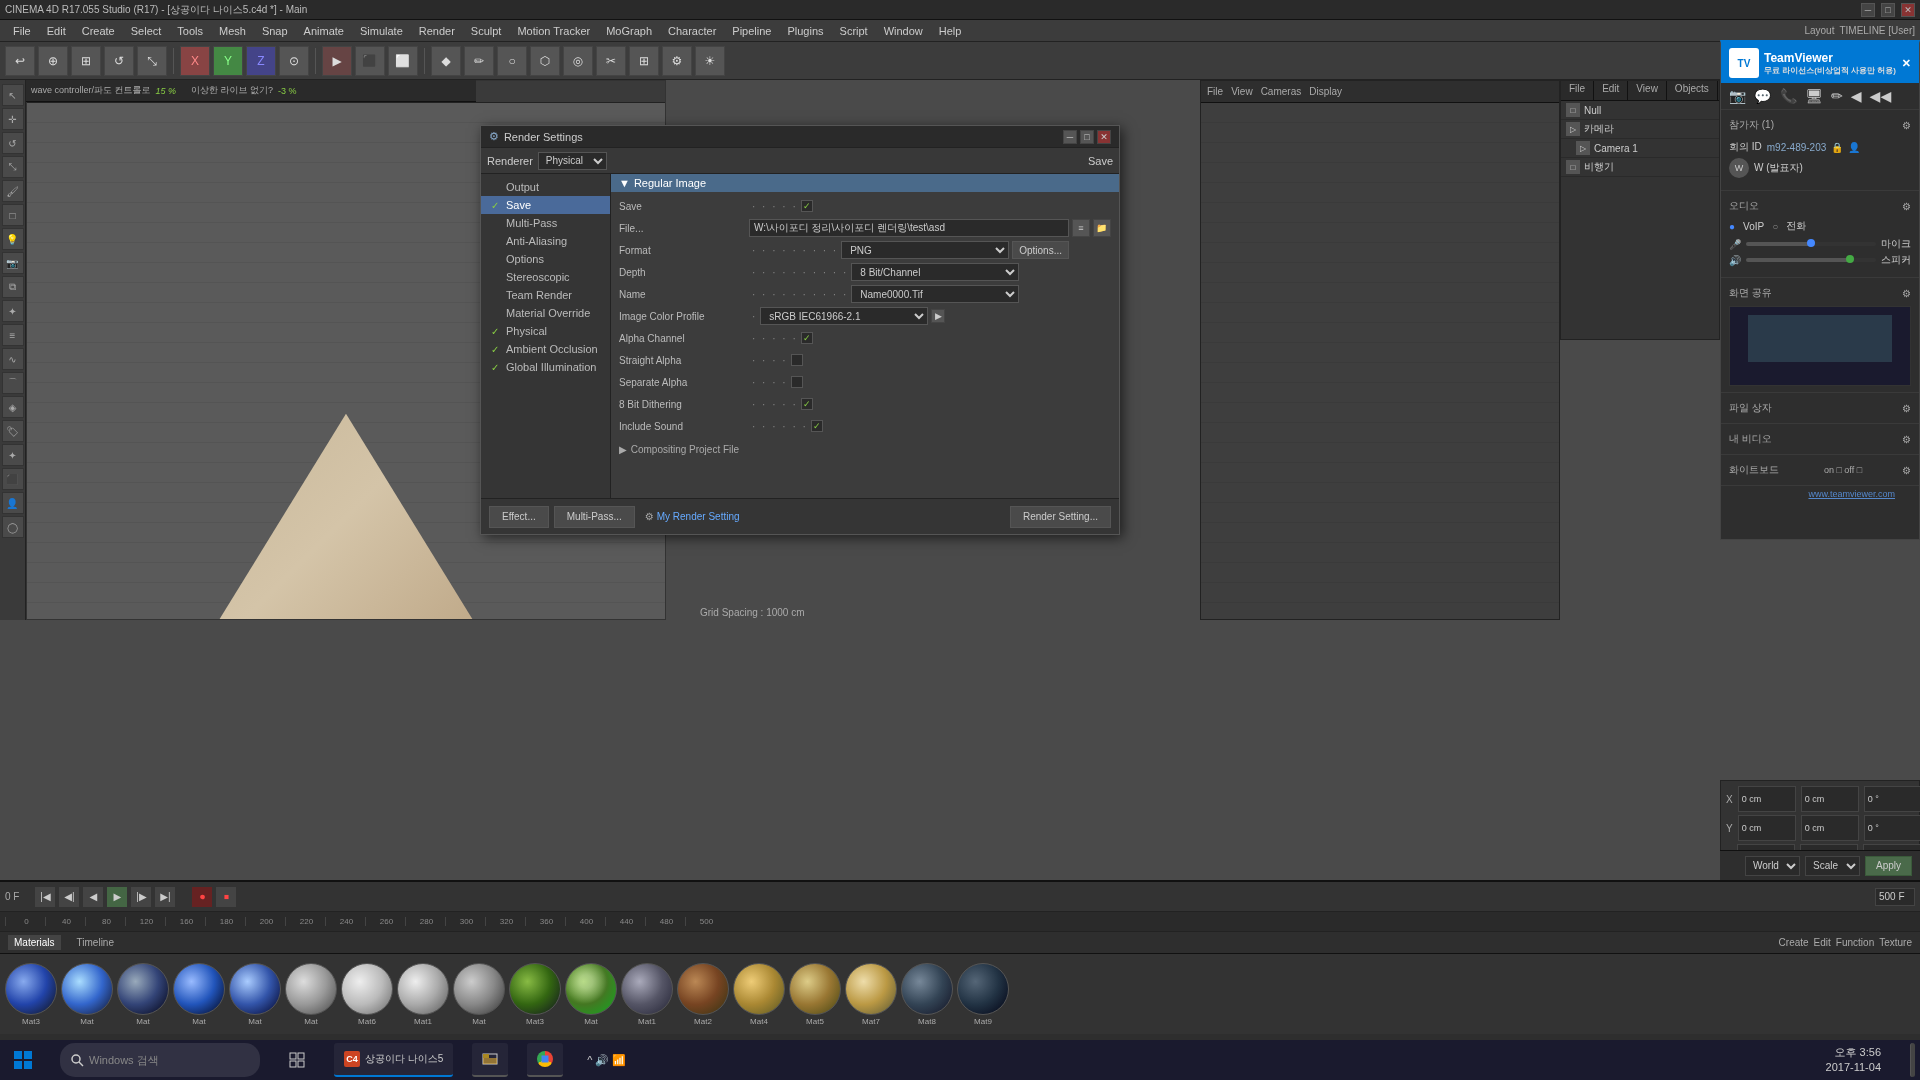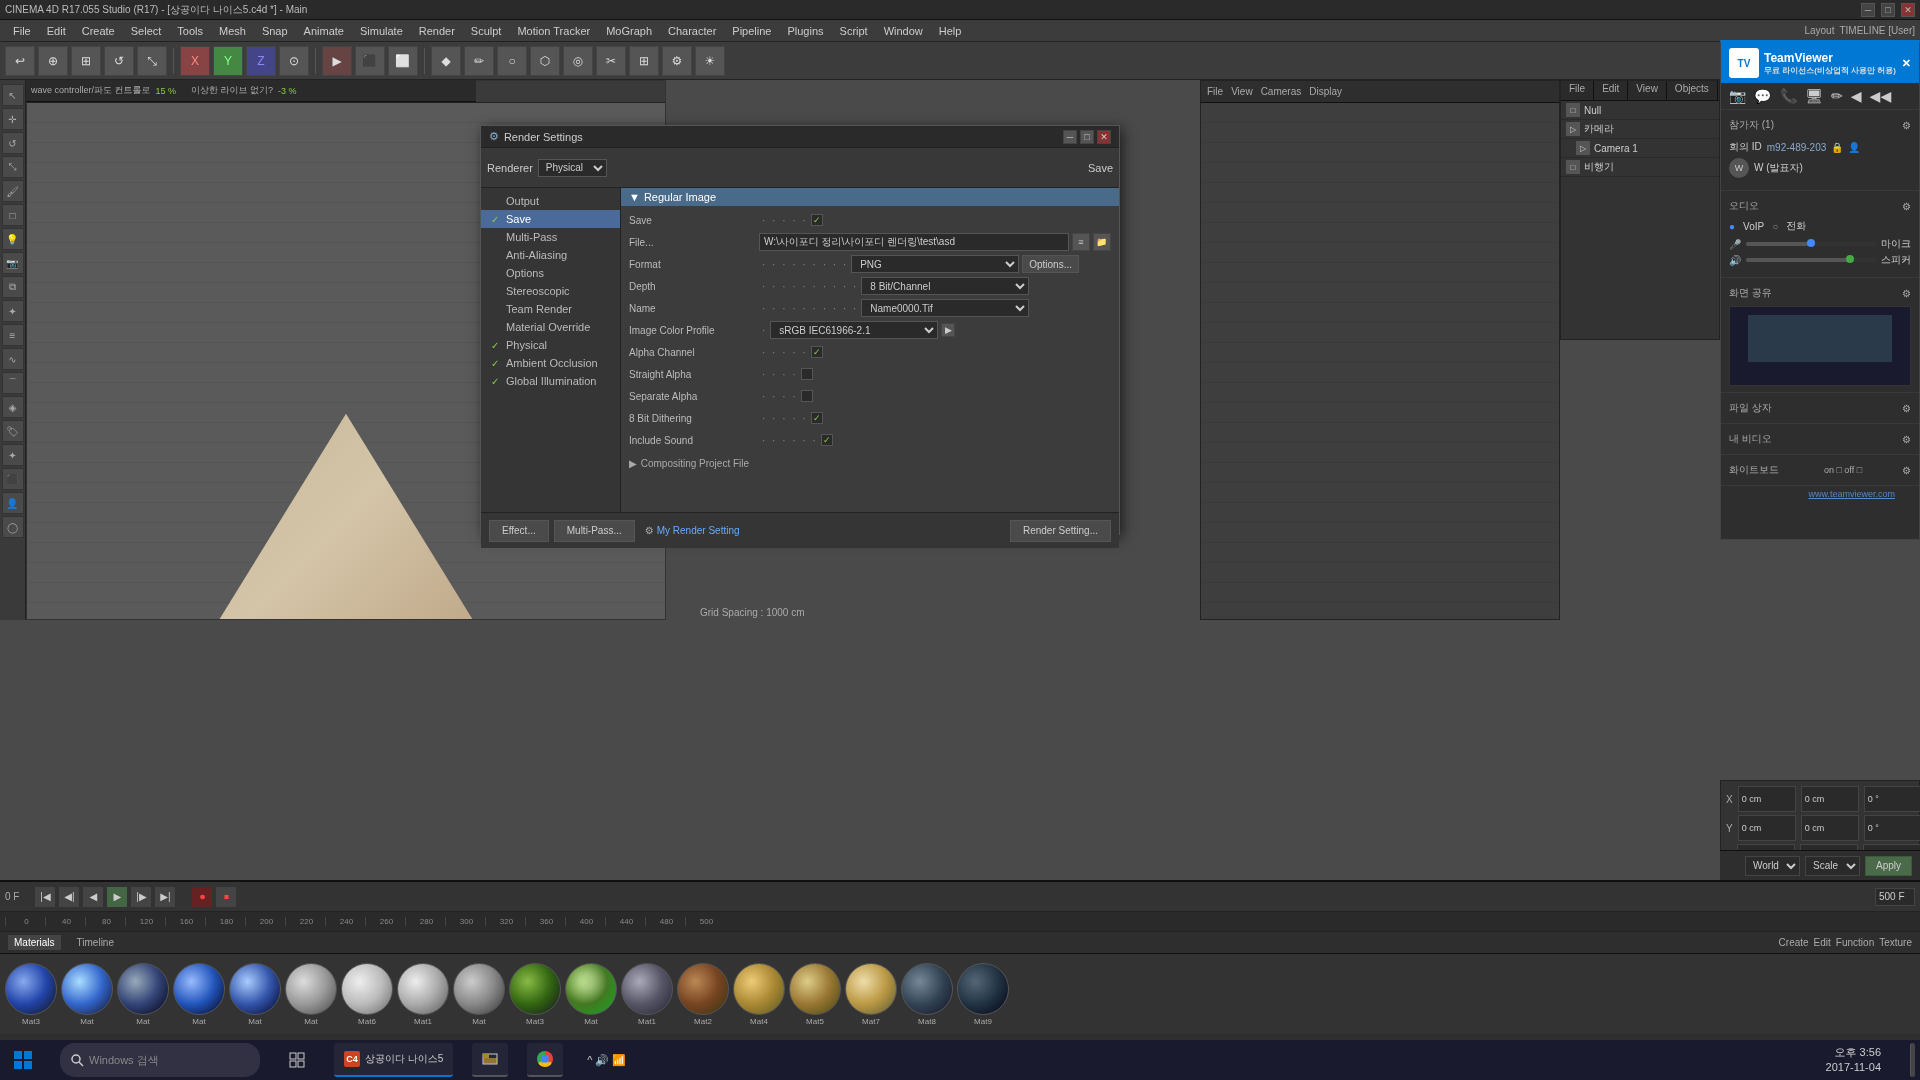--- a/index.html
+++ b/index.html
@@ -251,37 +251,37 @@
       border: 1px solid #444;
       display: flex;
       align-items: center;
       justify-content: center;
       font-size: 9px;
       cursor: pointer;
       color: #ccc;
     }
 
     #render-dialog-toolbar {
-      height: 40px;
+      height: 26px;
       background: #383838;
       display: flex;
       align-items: center;
       padding: 0 6px;
       border-bottom: 1px solid #222;
       gap: 5px;
     }
 
     #render-dialog-body {
       display: flex;
       height: calc(100% - 48px - 36px);
     }
 
     
     #render-nav {
-      width: 140px;
+      width: 130px;
       background: #353535;
       border-right: 1px solid #222;
       padding: 4px 0;
       overflow-y: auto;
     }
     .render-nav-item {
       padding: 3px 10px;
       font-size: 11px;
       color: #bbb;
       cursor: pointer;
@@ -807,21 +807,21 @@
     <span>Filter</span>
     <span>Panel</span>
   </div>
   <div id="viewport-grid">
     
   </div>
 </div>
 
 <div id="wave-bar">
   <span>wave controller/파도 컨트롤로</span>
-  <span style="color:#88cc44;">15 %</span>
+  <span style="color:#88cc44;font-style:italic;">15 %</span>
   <span style="margin-left:10px;">이상한 라이브 없기?</span>
   <span style="color:#88cc44;">-3 %</span>
 </div>
 
 <div id="grid-spacing">Grid Spacing : 1000 cm</div>
 
 <div id="obj-panel">
   <div id="obj-panel-tabs">
     <div class="obj-tab">File</div>
     <div class="obj-tab">Edit</div>

